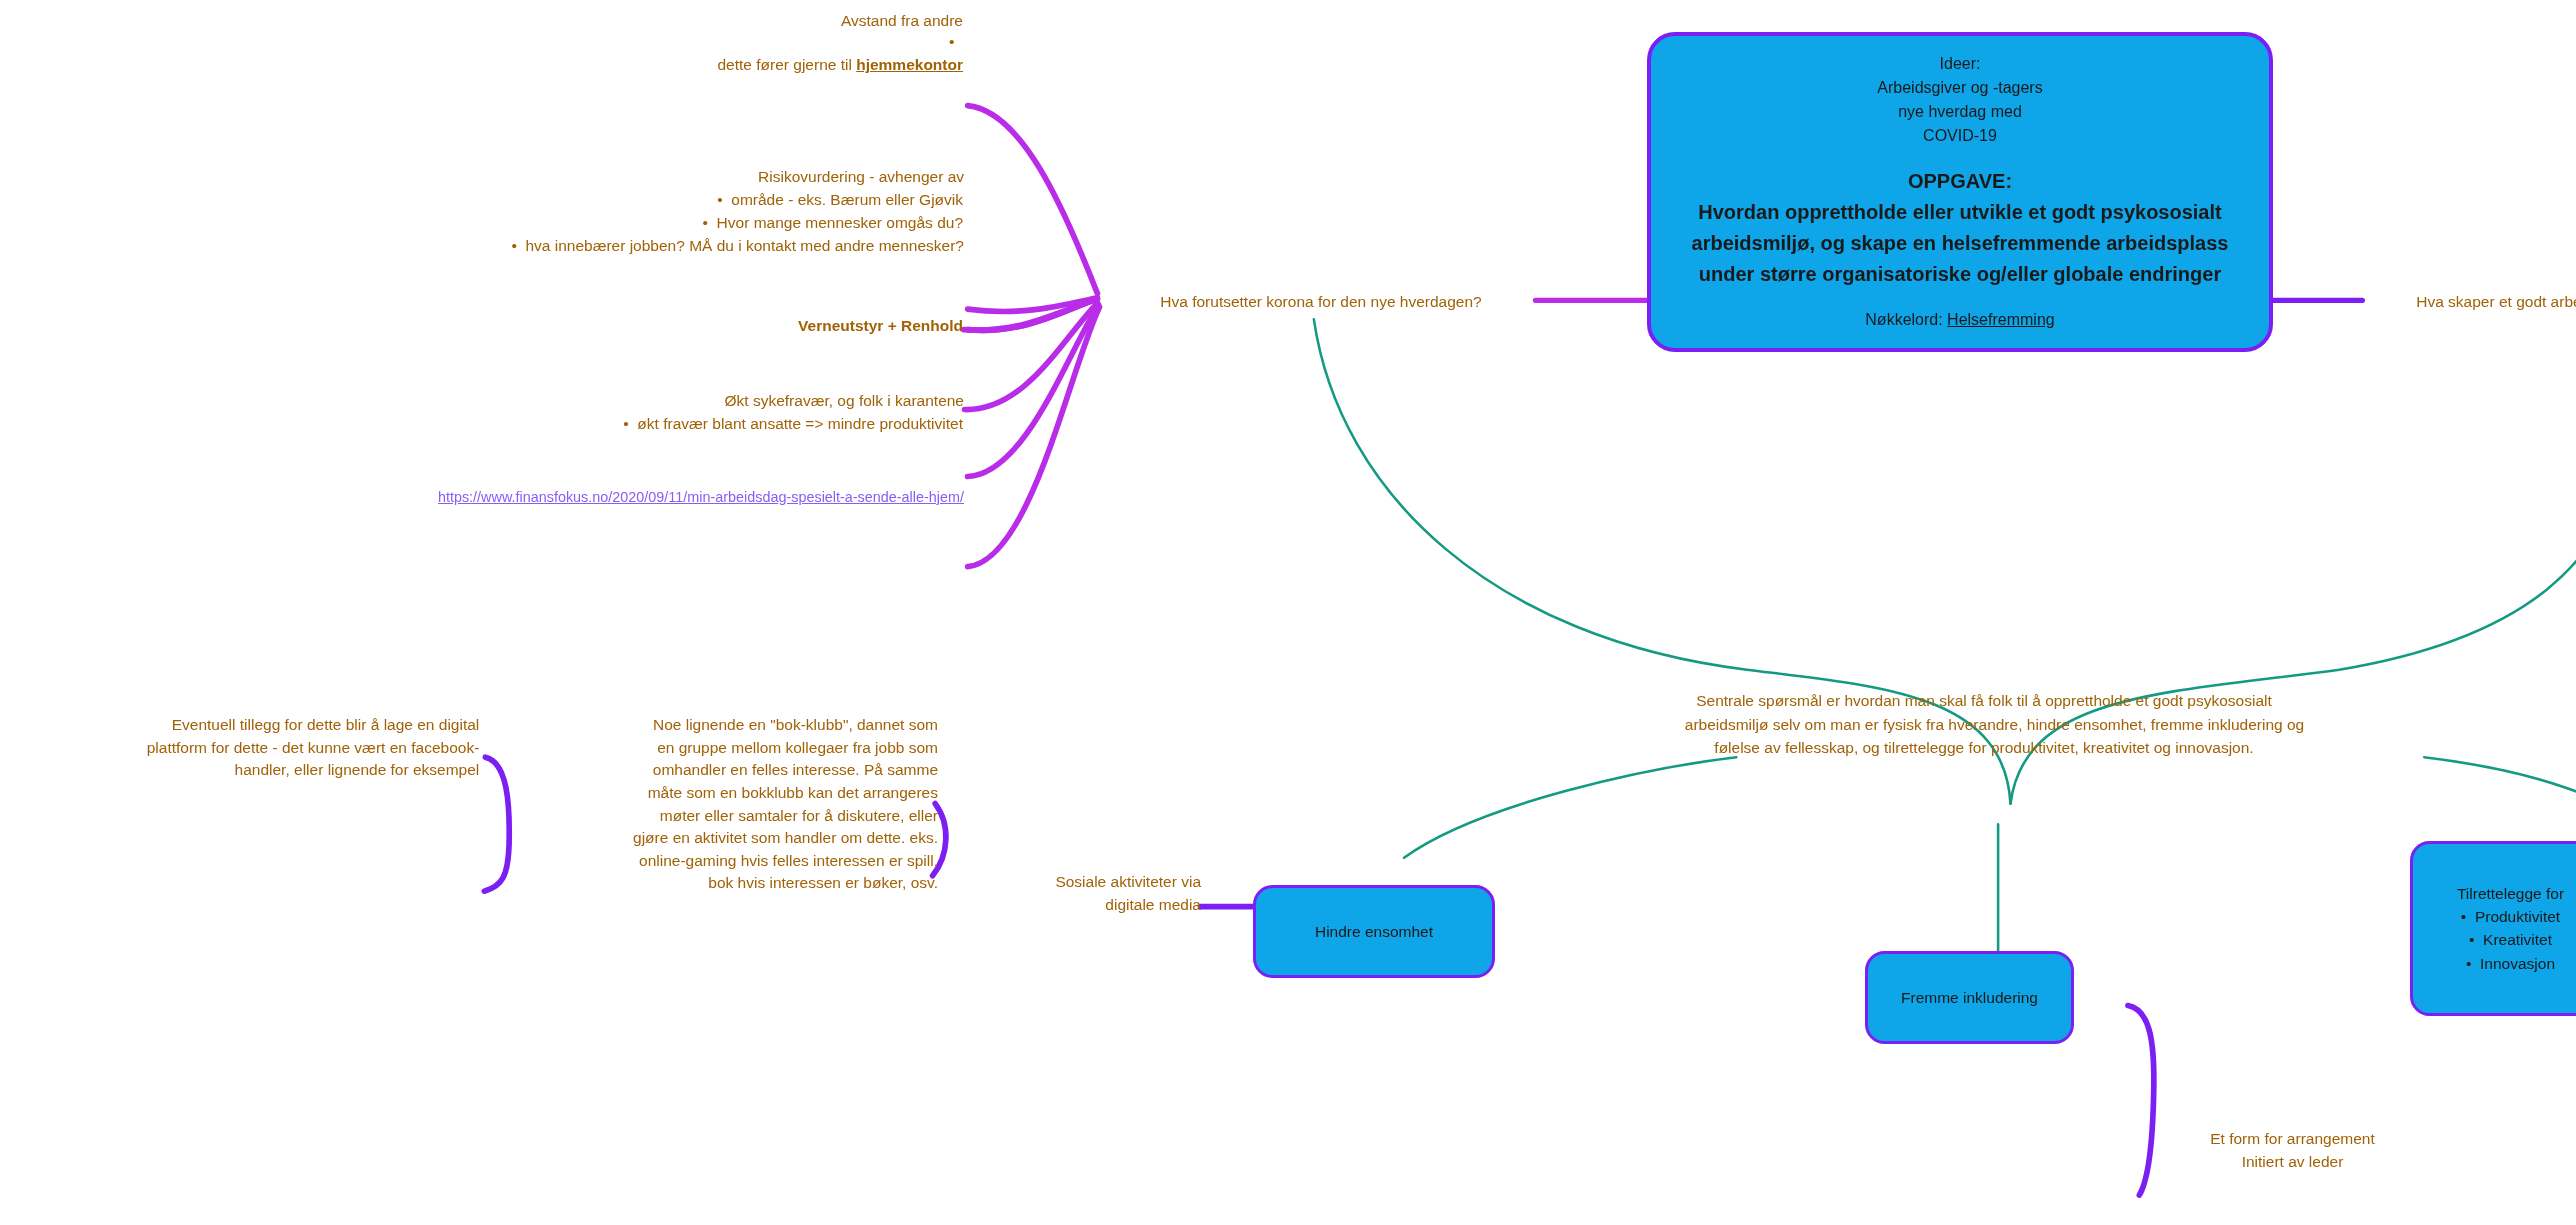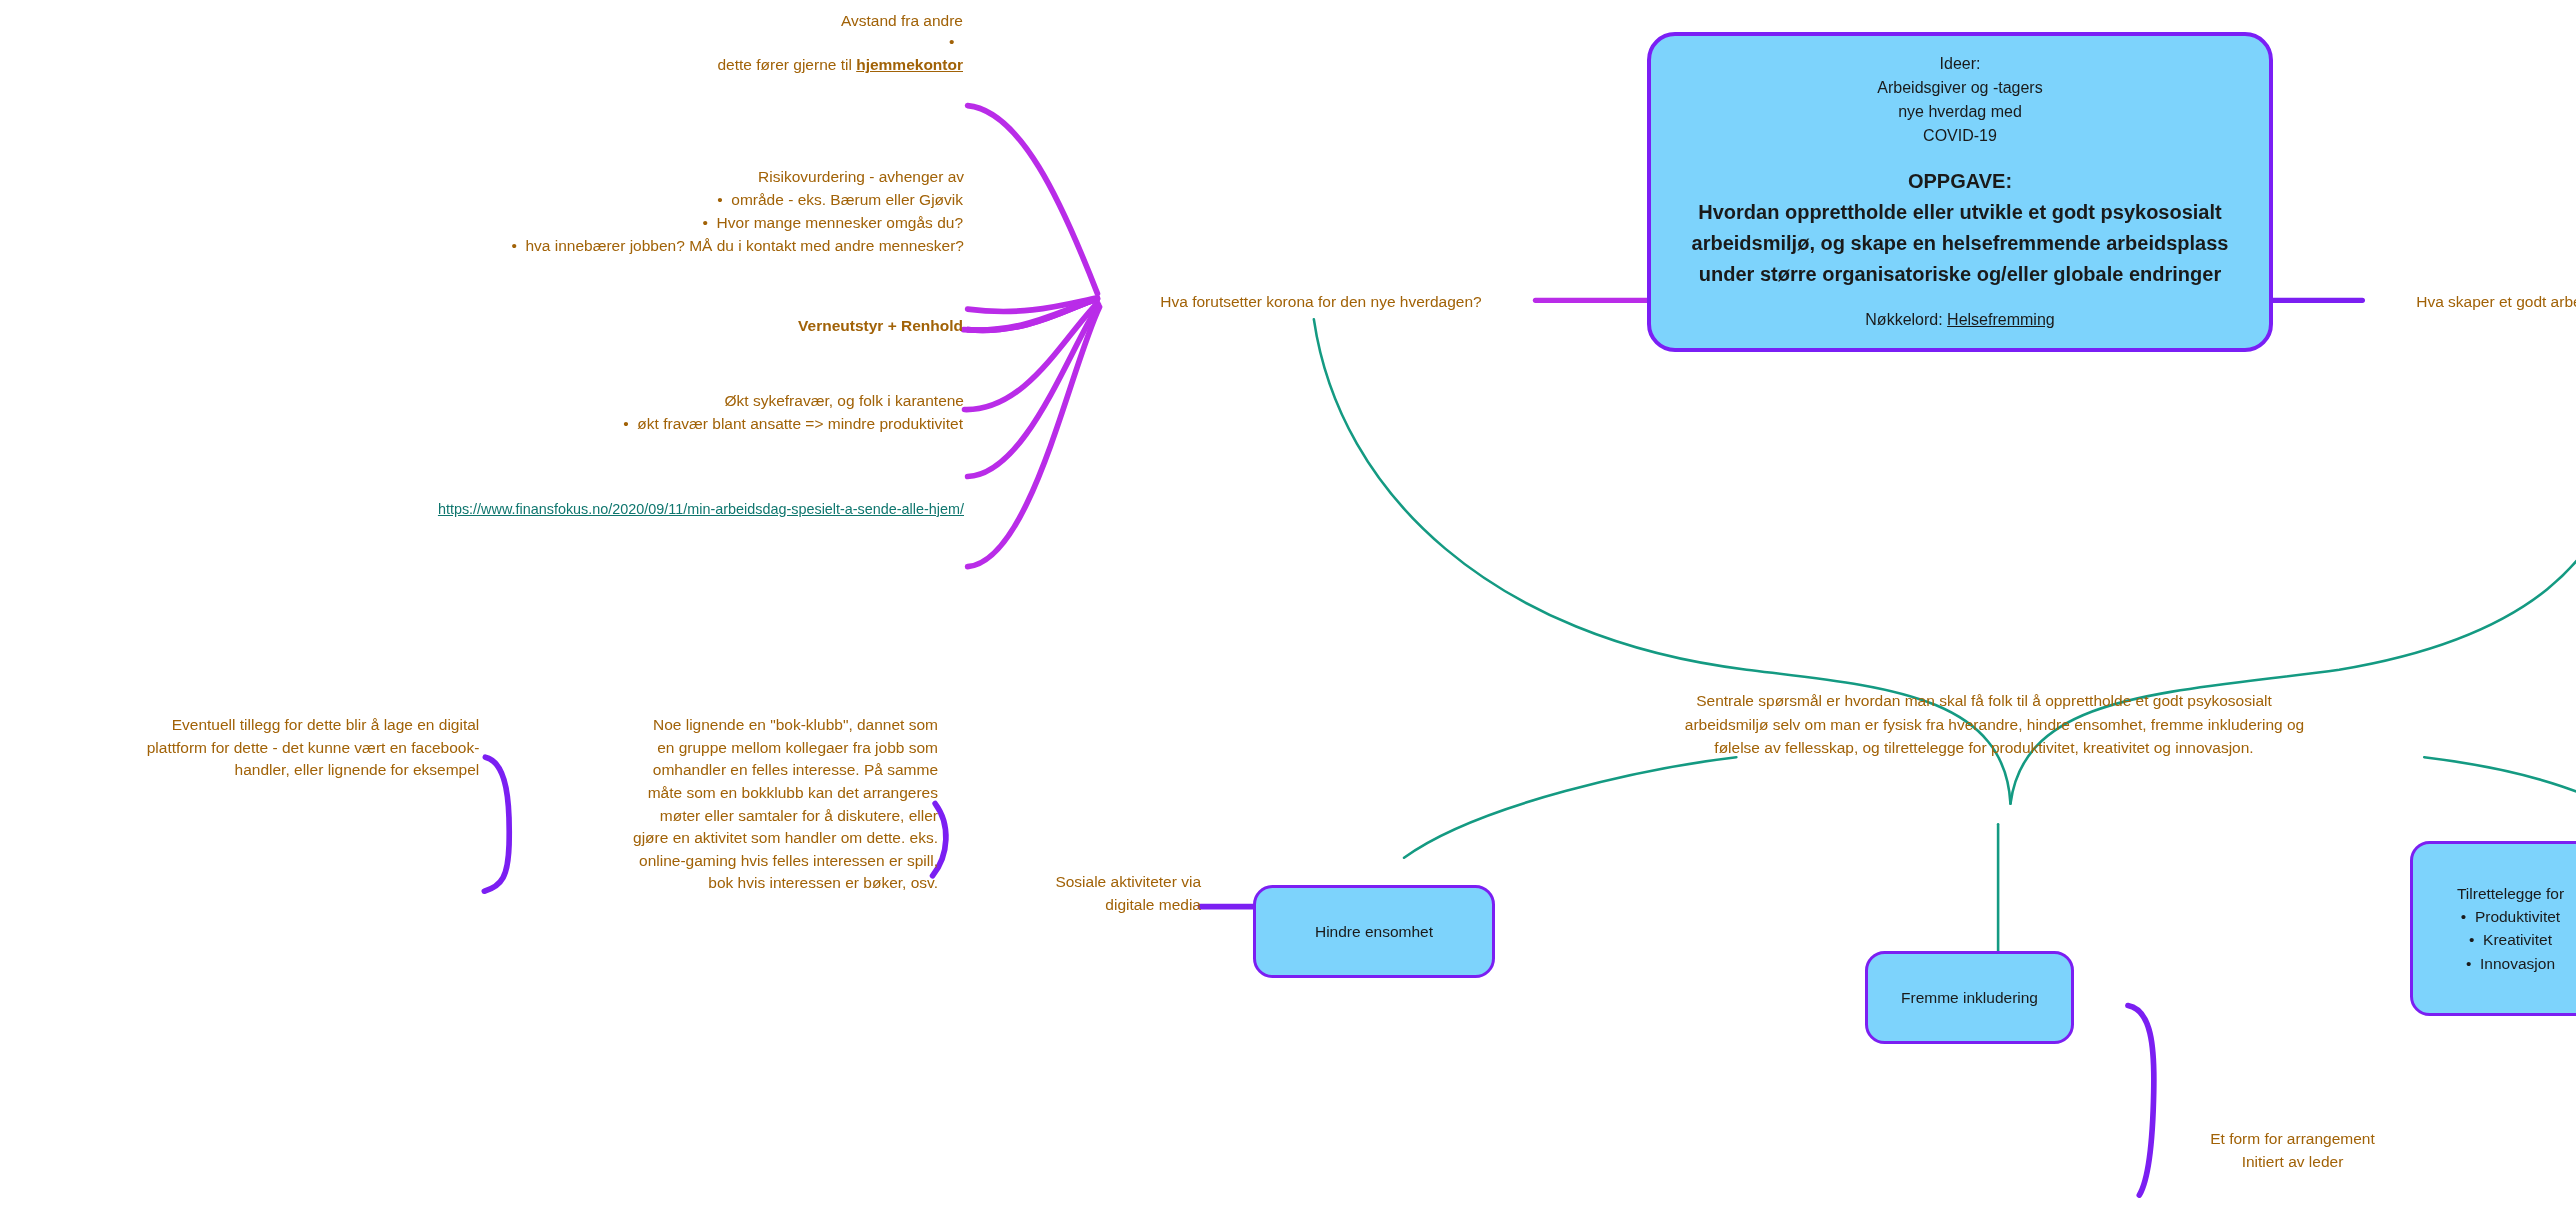--- a/index.html
+++ b/index.html
@@ -26,32 +26,31 @@
     font-size:15.5px;
     line-height:1.46;
     color:#a16207;
     white-space:pre-line;
   }
   .ta-r{text-align:right;}
   .ta-l{text-align:center;}
   .bold{font-weight:bold;}
   .ul{text-decoration:underline;}
   .link{
-    color:#0f766e;
+    color:#8b5cf6;
     text-decoration:underline;
     font-size:14.4px;
-    margin-top:12px;
   }
   
   .box{
     position:absolute;
     box-sizing:border-box;
     border:3.6px solid #7b1ff2;
     border-radius:19.6px;
-    background:#7dd3fc;
+    background:#0ea5e9;
     display:flex;
     flex-direction:column;
     align-items:center;
     justify-content:center;
     text-align:center;
   }
   .box .line{font-size:15.5px;line-height:1.5;}
   .centerbox{
     border-width:4.1px;
     border-radius:28px;

